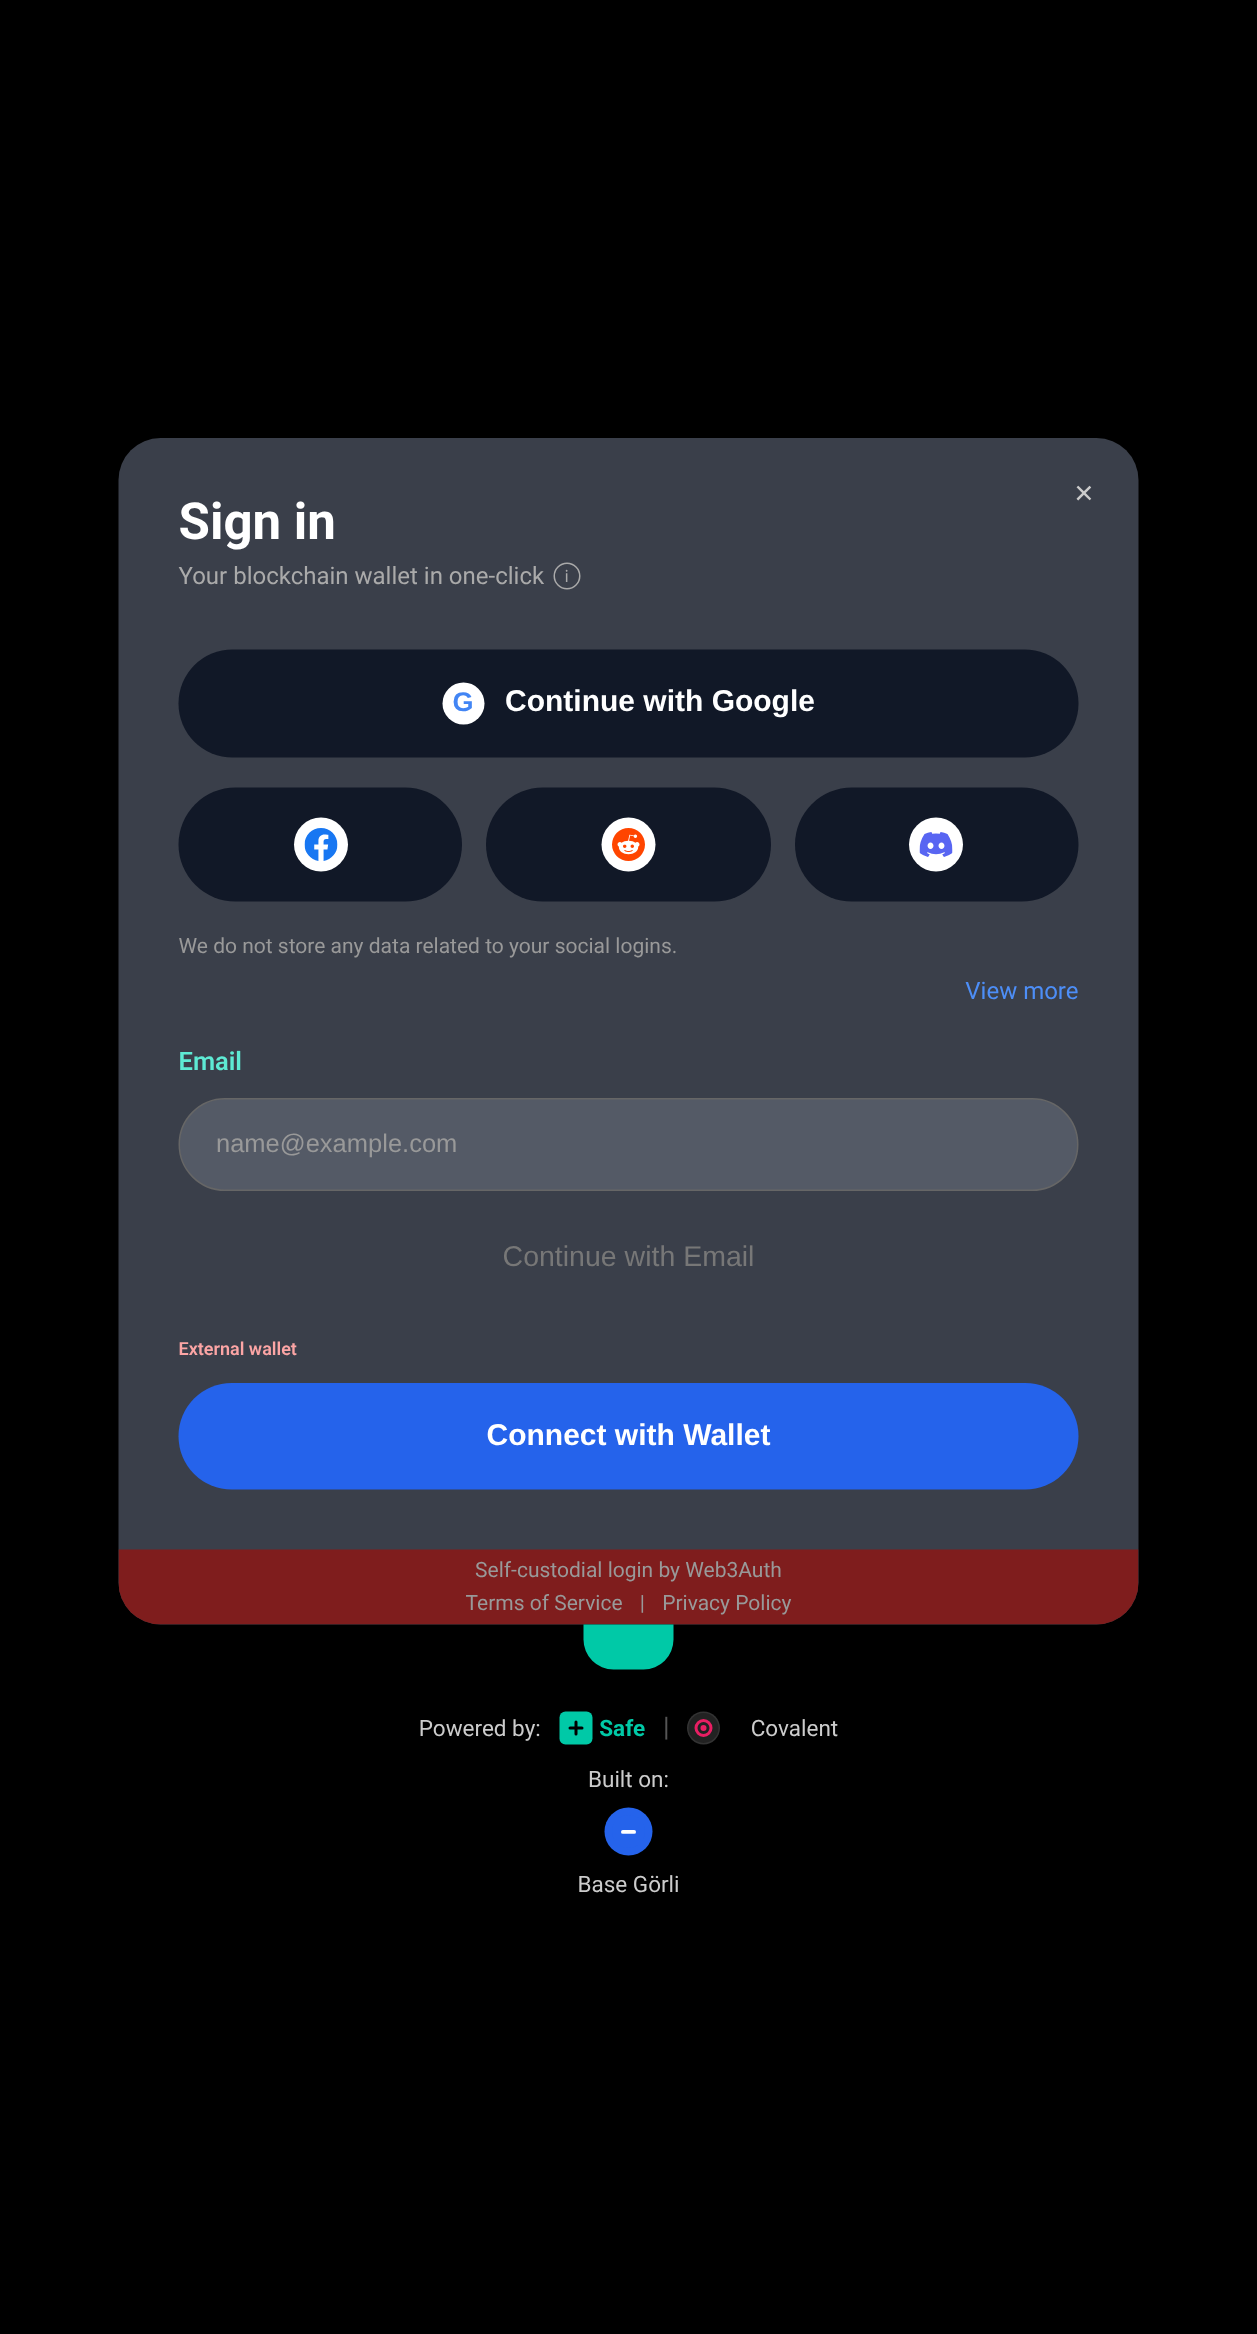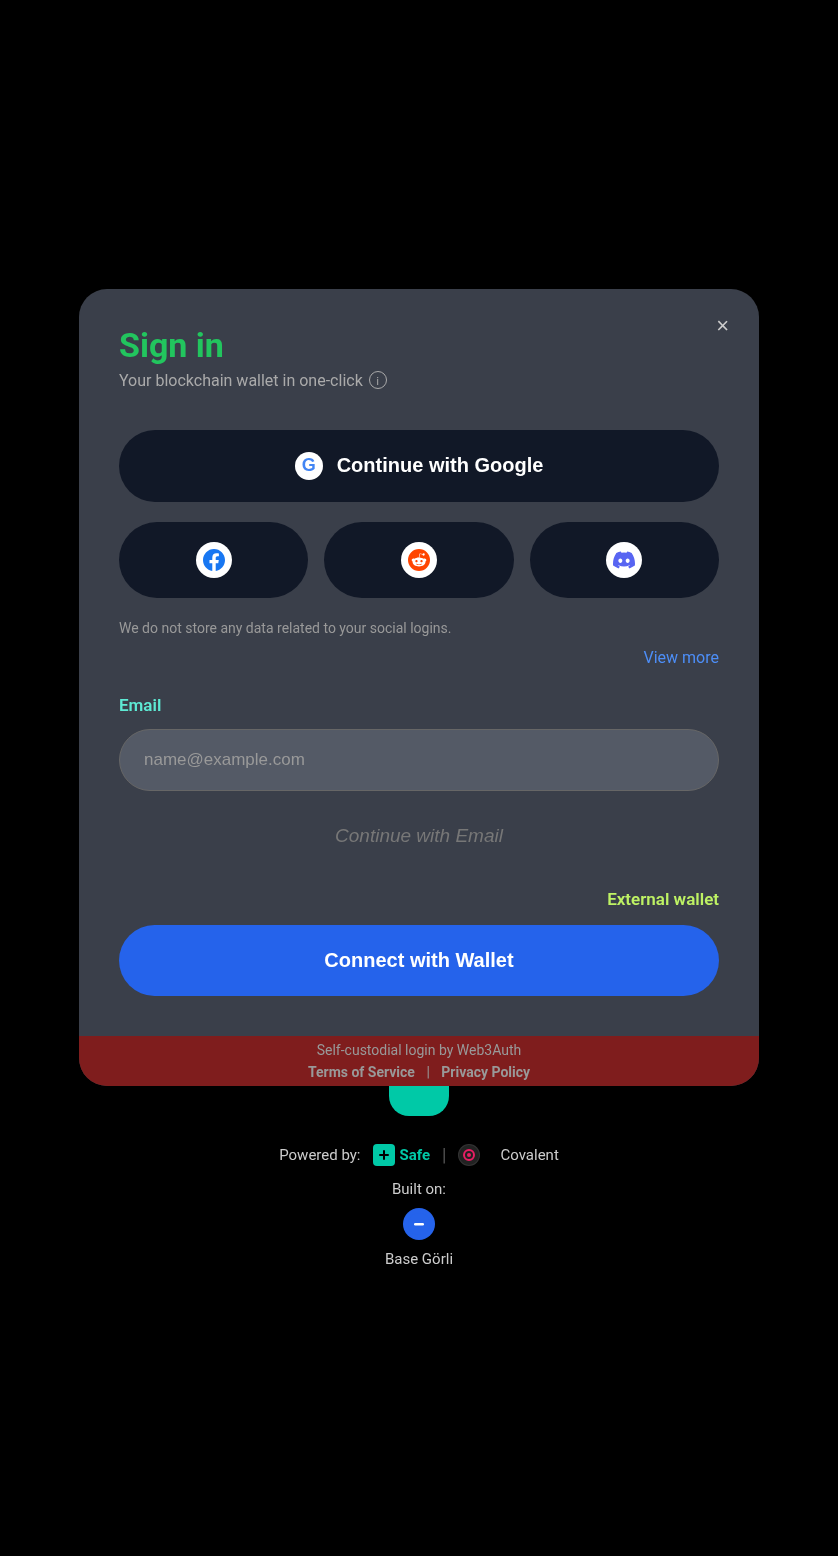--- a/index.html
+++ b/index.html
@@ -40,32 +40,32 @@
       background: none;
       border: none;
       color: #ccc;
       font-size: 22px;
       cursor: pointer;
       line-height: 1;
       padding: 4px;
     }
 
     .modal-title {
-      color: #22c55e;
+      color: #ffffff;
       font-size: 34px;
       font-weight: 700;
       margin-bottom: 6px;
     }
 
     .modal-subtitle {
       color: #aaa;
       font-size: 16px;
       margin-bottom: 40px;
       display: flex;
-      align-items: center;
+      align-items: flex-end;
       gap: 6px;
     }
 
     .info-icon {
       display: inline-flex;
       align-items: center;
       justify-content: center;
       width: 18px;
       height: 18px;
       border: 1.5px solid #aaa;
@@ -181,29 +181,27 @@
     .continue-email-btn {
       width: 100%;
       background: transparent;
       border: none;
       color: #777;
       font-size: 19px;
       font-weight: 500;
       cursor: pointer;
       padding: 14px;
       margin-bottom: 28px;
-      font-style: italic;
     }
 
     .external-label {
-      color: #bef264;
-      font-size: 17px;
+      color: #fca5a5;
+      font-size: 12px;
       font-weight: 600;
       margin-bottom: 16px;
-      text-align: right;
     }
 
     .connect-wallet-btn {
       width: 100%;
       background: #2563EB;
       border: none;
       border-radius: 50px;
       padding: 24px 28px;
       color: #fff;
       font-size: 20px;
@@ -227,21 +225,20 @@
 
     .footer-links {
       color: #999;
       font-size: 14px;
     }
 
     .footer-link {
       color: #999;
       text-decoration: none;
       cursor: pointer;
-      font-weight: bold;
     }
 
     .footer-sep {
       margin: 0 8px;
     }
 
     
     .corner-accent {
       width: 60px;
       height: 30px;

